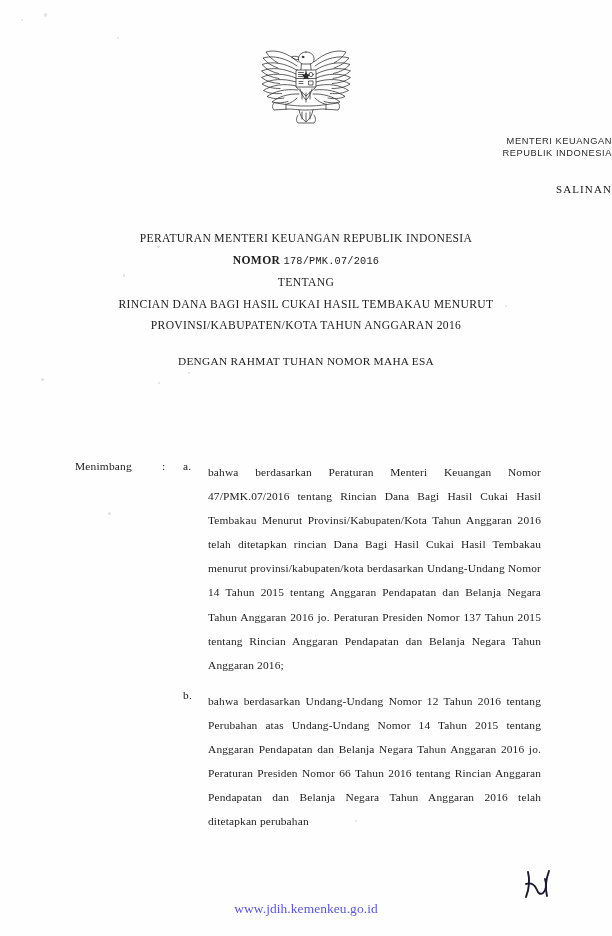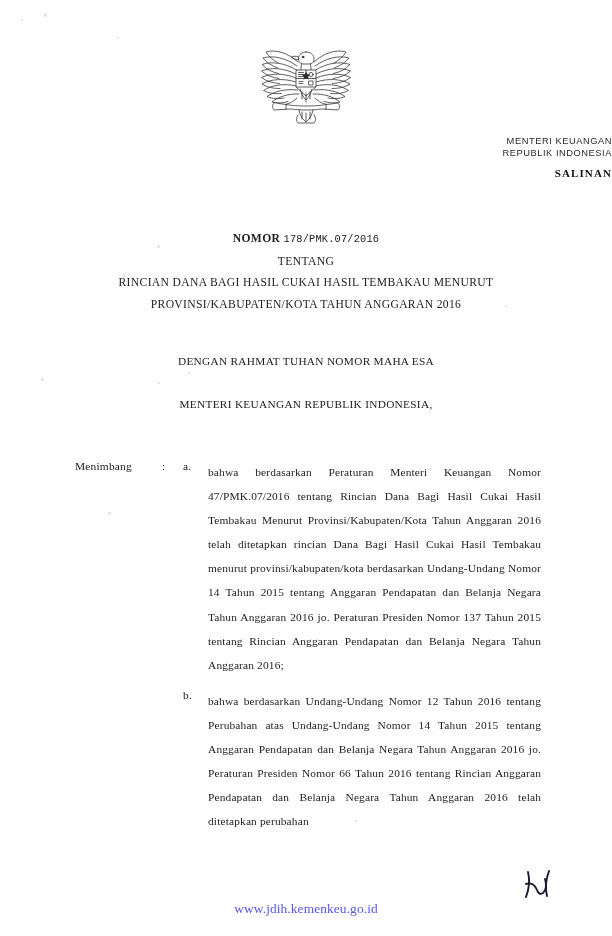--- a/index.html
+++ b/index.html
@@ -44,23 +44,23 @@
   }
   .ministry-line {
     font-family: "Liberation Sans", "DejaVu Sans", sans-serif;
     font-size: 9.3px;
     letter-spacing: .55px;
     color: #2b2b2b;
     line-height: 11.6px;
   }
   #ministry-block { margin-top: 8px; }
   #salinan {
-    margin-top: 8px;
+    margin-top: 24px;
     font-family: "Liberation Serif", "DejaVu Serif", serif;
-    font-weight: bold;
+    font-weight: normal;
     font-size: 11px;
     letter-spacing: 1.1px;
     color: #141414;
   }
 
   
   #title-block {
     position: absolute;
     left: 56px;
     top: 228px;
@@ -253,31 +253,31 @@
 
     <div id="ministry-block">
       <div class="ministry-line">MENTERI KEUANGAN</div>
       <div class="ministry-line">REPUBLIK INDONESIA</div>
     </div>
 
     <div id="salinan">SALINAN</div>
   </div>
 
   <div id="title-block">
+    <div class="title-line">PERATURAN MENTERI KEUANGAN REPUBLIK INDONESIA</div>
     <div class="title-line">
       <span class="nomor-label">NOMOR </span><span class="title-line mono" style="display:inline;">178/PMK.07/2016</span>
     </div>
     <div class="title-line">TENTANG</div>
     <div class="title-line">RINCIAN DANA BAGI HASIL CUKAI HASIL TEMBAKAU MENURUT</div>
     <div class="title-line">PROVINSI/KABUPATEN/KOTA TAHUN ANGGARAN 2016</div>
   </div>
 
   <div id="preamble-block">
     <div class="preamble-line">DENGAN RAHMAT TUHAN NOMOR MAHA ESA</div>
-    <div class="preamble-line" id="preamble-line-2">MENTERI KEUANGAN REPUBLIK INDONESIA,</div>
   </div>
 
   <div id="considerations">
 
     <div class="cons-head">
       <span class="label-menimbang">Menimbang</span>
       <span class="label-colon">:</span>
     </div>
 
     <div class="item" id="item-a">

